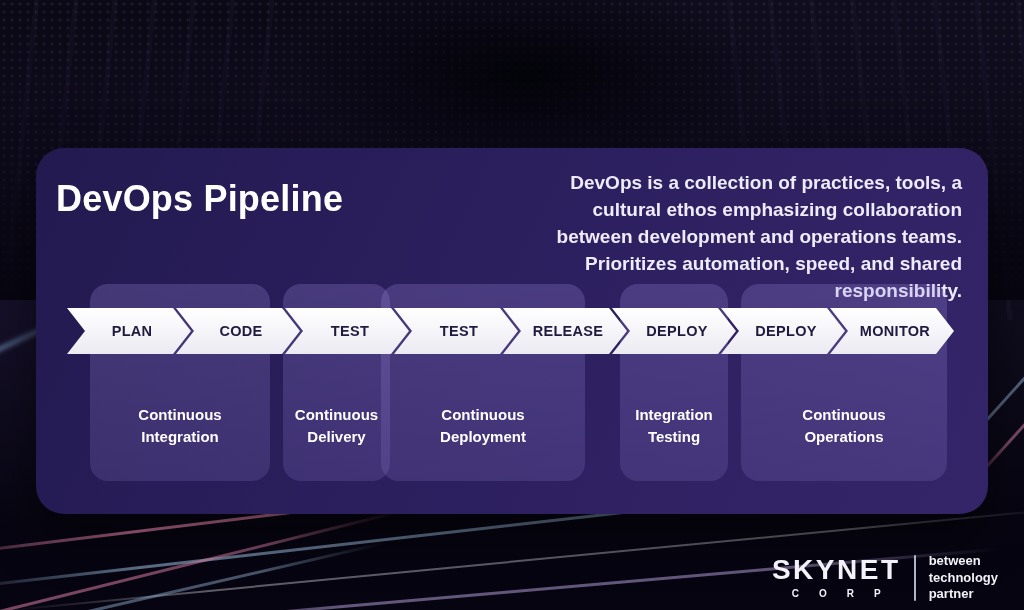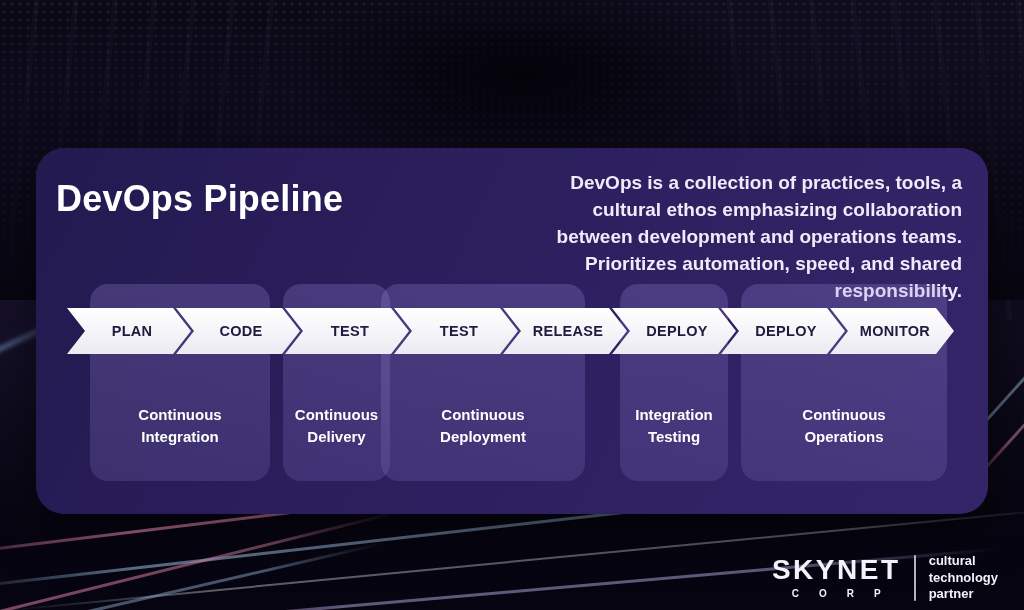--- a/index.html
+++ b/index.html
@@ -167,17 +167,17 @@
   </div>
 </div>
 
 <div class="footer">
   <div class="brand">
     <div class="brand-name">SKYNET</div>
     <div class="brand-sub">CORP</div>
   </div>
   <div class="divider"></div>
   <div class="tagline">
-    <div>cultural</div>
+    <div>between</div>
     <div>technology</div>
     <div>partner</div>
   </div>
 </div>
 
 </body></html>

